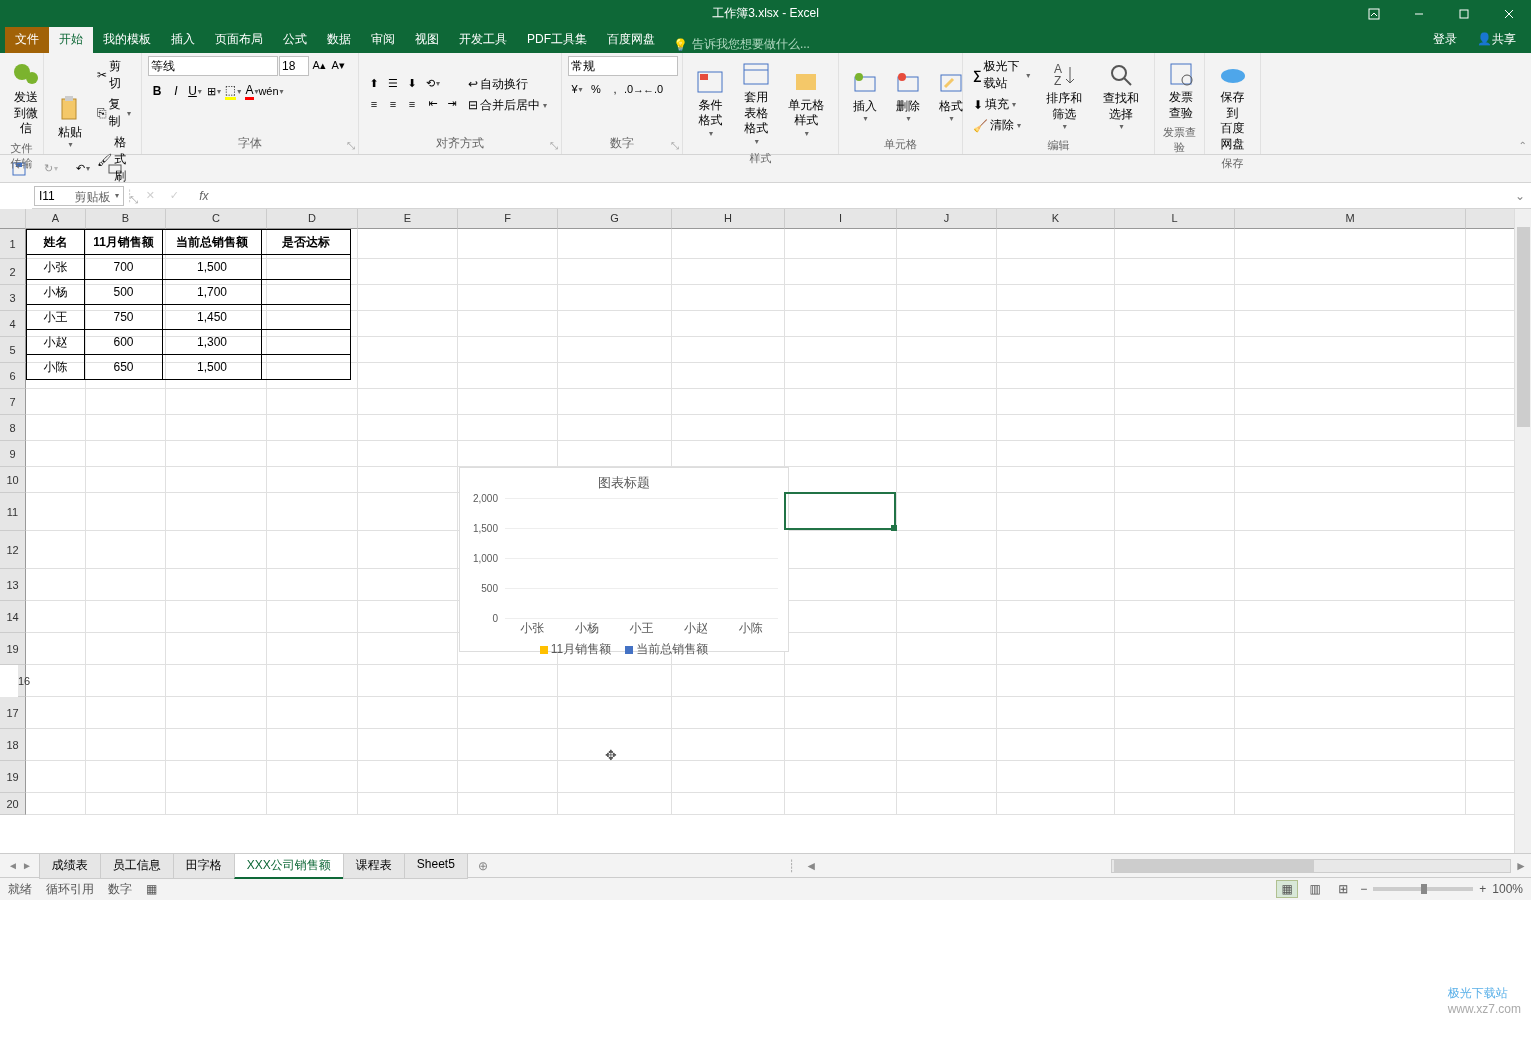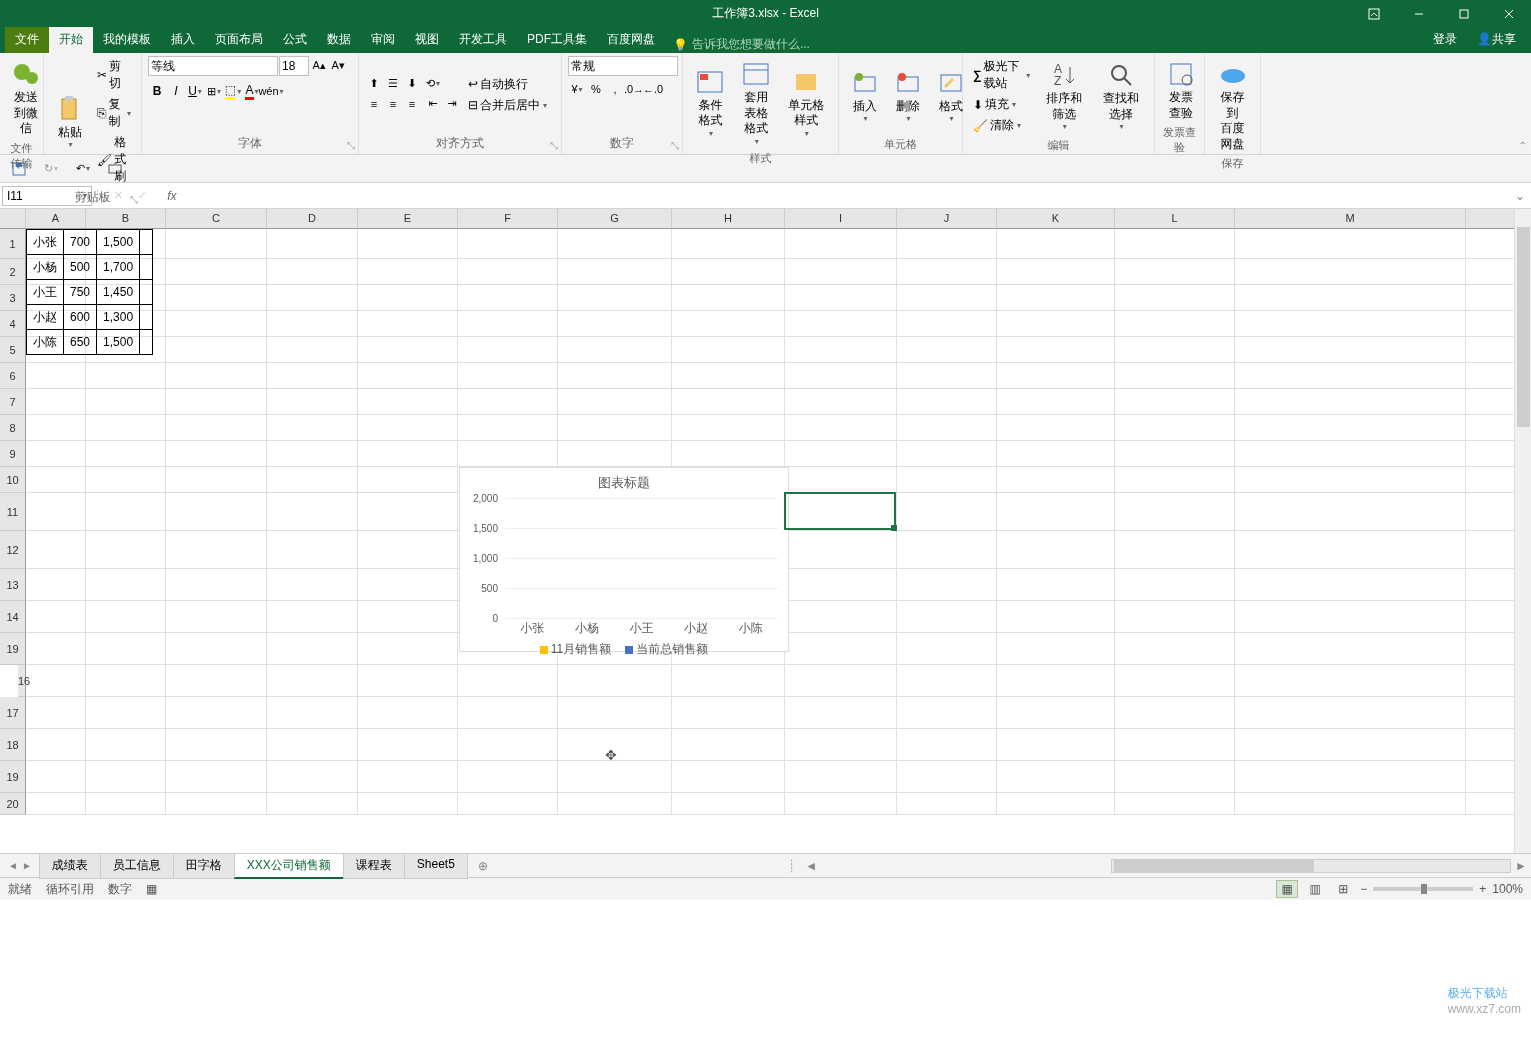--- a/index.html
+++ b/index.html
@@ -4,39 +4,39 @@
   <style>
     *{margin:0;padding:0;box-sizing:border-box;font-family:"Microsoft YaHei",sans-serif;font-size:12px;}
     body{background:#fff;user-select:none;}
     .titlebar{background:#0e6837;height:27px;display:flex;align-items:center;position:relative;}
     .title-text{color:#fff;position:absolute;left:50%;transform:translateX(-50%);}
     .title-controls{position:absolute;right:0;top:0;display:flex;height:27px;}
     .title-controls div{width:45px;display:flex;align-items:center;justify-content:center;color:#fff;cursor:pointer;}
     .title-controls svg{width:12px;height:12px;fill:none;stroke:#fff;stroke-width:1;}
     .menubar{background:#0e6837;height:26px;display:flex;align-items:flex-end;padding:0 5px;}
     .menubar .tab{padding:5px 10px;color:#fff;cursor:pointer;font-size:12px;}
-    .menubar .tab.file{background:#4d7c0f;}
+    .menubar .tab.file{background:#a16207;}
     .menubar .tab.active{background:#f3f3f3;color:#0e6837;}
     .menubar .right{margin-left:auto;display:flex;justify-content:center;}
     .tell-me{margin-left:8px;color:#b0d8c0;display:flex;align-items:center;gap:4px;}
     .ribbon{background:#f3f3f3;height:102px;display:flex;border-bottom:1px solid #d4d4d4;position:relative;}
     .group{border-right:1px solid #e1e1e1;padding:3px 6px 2px;display:flex;flex-direction:column;justify-content:space-between;}
     .group-label{text-align:center;font-size:11px;color:#666;padding-top:2px;position:relative;}
     .group-label .launcher{position:absolute;right:-3px;bottom:0;font-size:10px;color:#999;cursor:pointer;}
     .group-content{flex:1;display:flex;align-items:center;gap:3px;}
     .big-btn{display:flex;flex-direction:column;align-items:center;justify-content:center;padding:2px 4px;cursor:pointer;text-align:center;line-height:1.3;}
     .big-btn .icon{width:32px;height:32px;display:flex;align-items:center;justify-content:center;}
     .small-btn{padding:2px 4px;cursor:pointer;display:flex;align-items:center;gap:2px;}
     .font-sel{border:1px solid #c0c0c0;background:#fff;padding:1px 2px;height:20px;}
     .btn-row{display:flex;gap:1px;margin-bottom:2px;}
     .ico{display:inline-flex;width:18px;height:18px;align-items:center;justify-content:center;border:1px solid transparent;cursor:pointer;font-size:11px;}
     .dd{font-size:8px;color:#666;margin-left:1px;}
     .qat{background:#f3f3f3;height:28px;display:flex;align-items:center;padding:0 8px;gap:10px;border-bottom:1px solid #d4d4d4;}
     .qat .ico{width:22px;height:22px;}
-    .formula-bar{height:26px;display:flex;align-items:center;border-bottom:1px solid #d4d4d4;background:#fff;}
+    .formula-bar{height:26px;display:flex;align-items:center;border-bottom:1px solid #d4d4d4;background:#fff;margin-left:32px;}
     .name-box{width:90px;border:1px solid #c0c0c0;margin:2px;padding:2px 4px;display:flex;align-items:center;justify-content:space-between;}
     .fx-btns{display:flex;gap:6px;padding:0 8px;color:#888;}
     .fx-label{font-style:italic;margin-left:8px;color:#666;}
     .grid-wrap{position:relative;height:644px;overflow:hidden;background:#fff;}
     .corner{position:absolute;left:0;top:0;width:26px;height:20px;background:#e6e6e6;border-right:1px solid #ccc;border-bottom:1px solid #999;}
     .col-headers{position:absolute;left:26px;top:0;height:20px;display:flex;}
     .col-h{background:#e6e6e6;border-right:1px solid #ccc;border-bottom:1px solid #999;text-align:center;line-height:19px;color:#333;font-size:11px;}
     .row-headers{position:absolute;left:0;top:20px;width:26px;}
     .row-h{background:#e6e6e6;border-right:1px solid #999;border-bottom:1px solid #ccc;text-align:center;line-height:25px;color:#333;font-size:11px;height:26px;}
     .cells{position:absolute;left:26px;top:20px;}
@@ -760,20 +760,26 @@
       <div class="cell" style="left: 871px; top: 564px; width: 100px; height: 22px;"></div>
       <div class="cell" style="left: 971px; top: 564px; width: 118px; height: 22px;"></div>
       <div class="cell" style="left: 1089px; top: 564px; width: 120px; height: 22px;"></div>
       <div class="cell" style="left: 1209px; top: 564px; width: 231px; height: 22px;"></div>
       <div class="cell" style="left: 1440px; top: 564px; width: 117px; height: 22px;"></div>
     </div>
 
   <div class="table-overlay">
     <table class="data-table">
       <tbody>
+      <tr>
+        <th style="width:58px">姓名</th>
+        <th style="width:78px">11月销售额</th>
+        <th style="width:99px">当前总销售额</th>
+        <th style="width:89px">是否达标</th>
+      </tr>
       </tbody>
         <tbody id="tbody">
           <tr>
             <td>小张</td>
             <td>700</td>
             <td>1,500</td>
             <td></td>
           </tr>
           <tr>
             <td>小杨</td>

